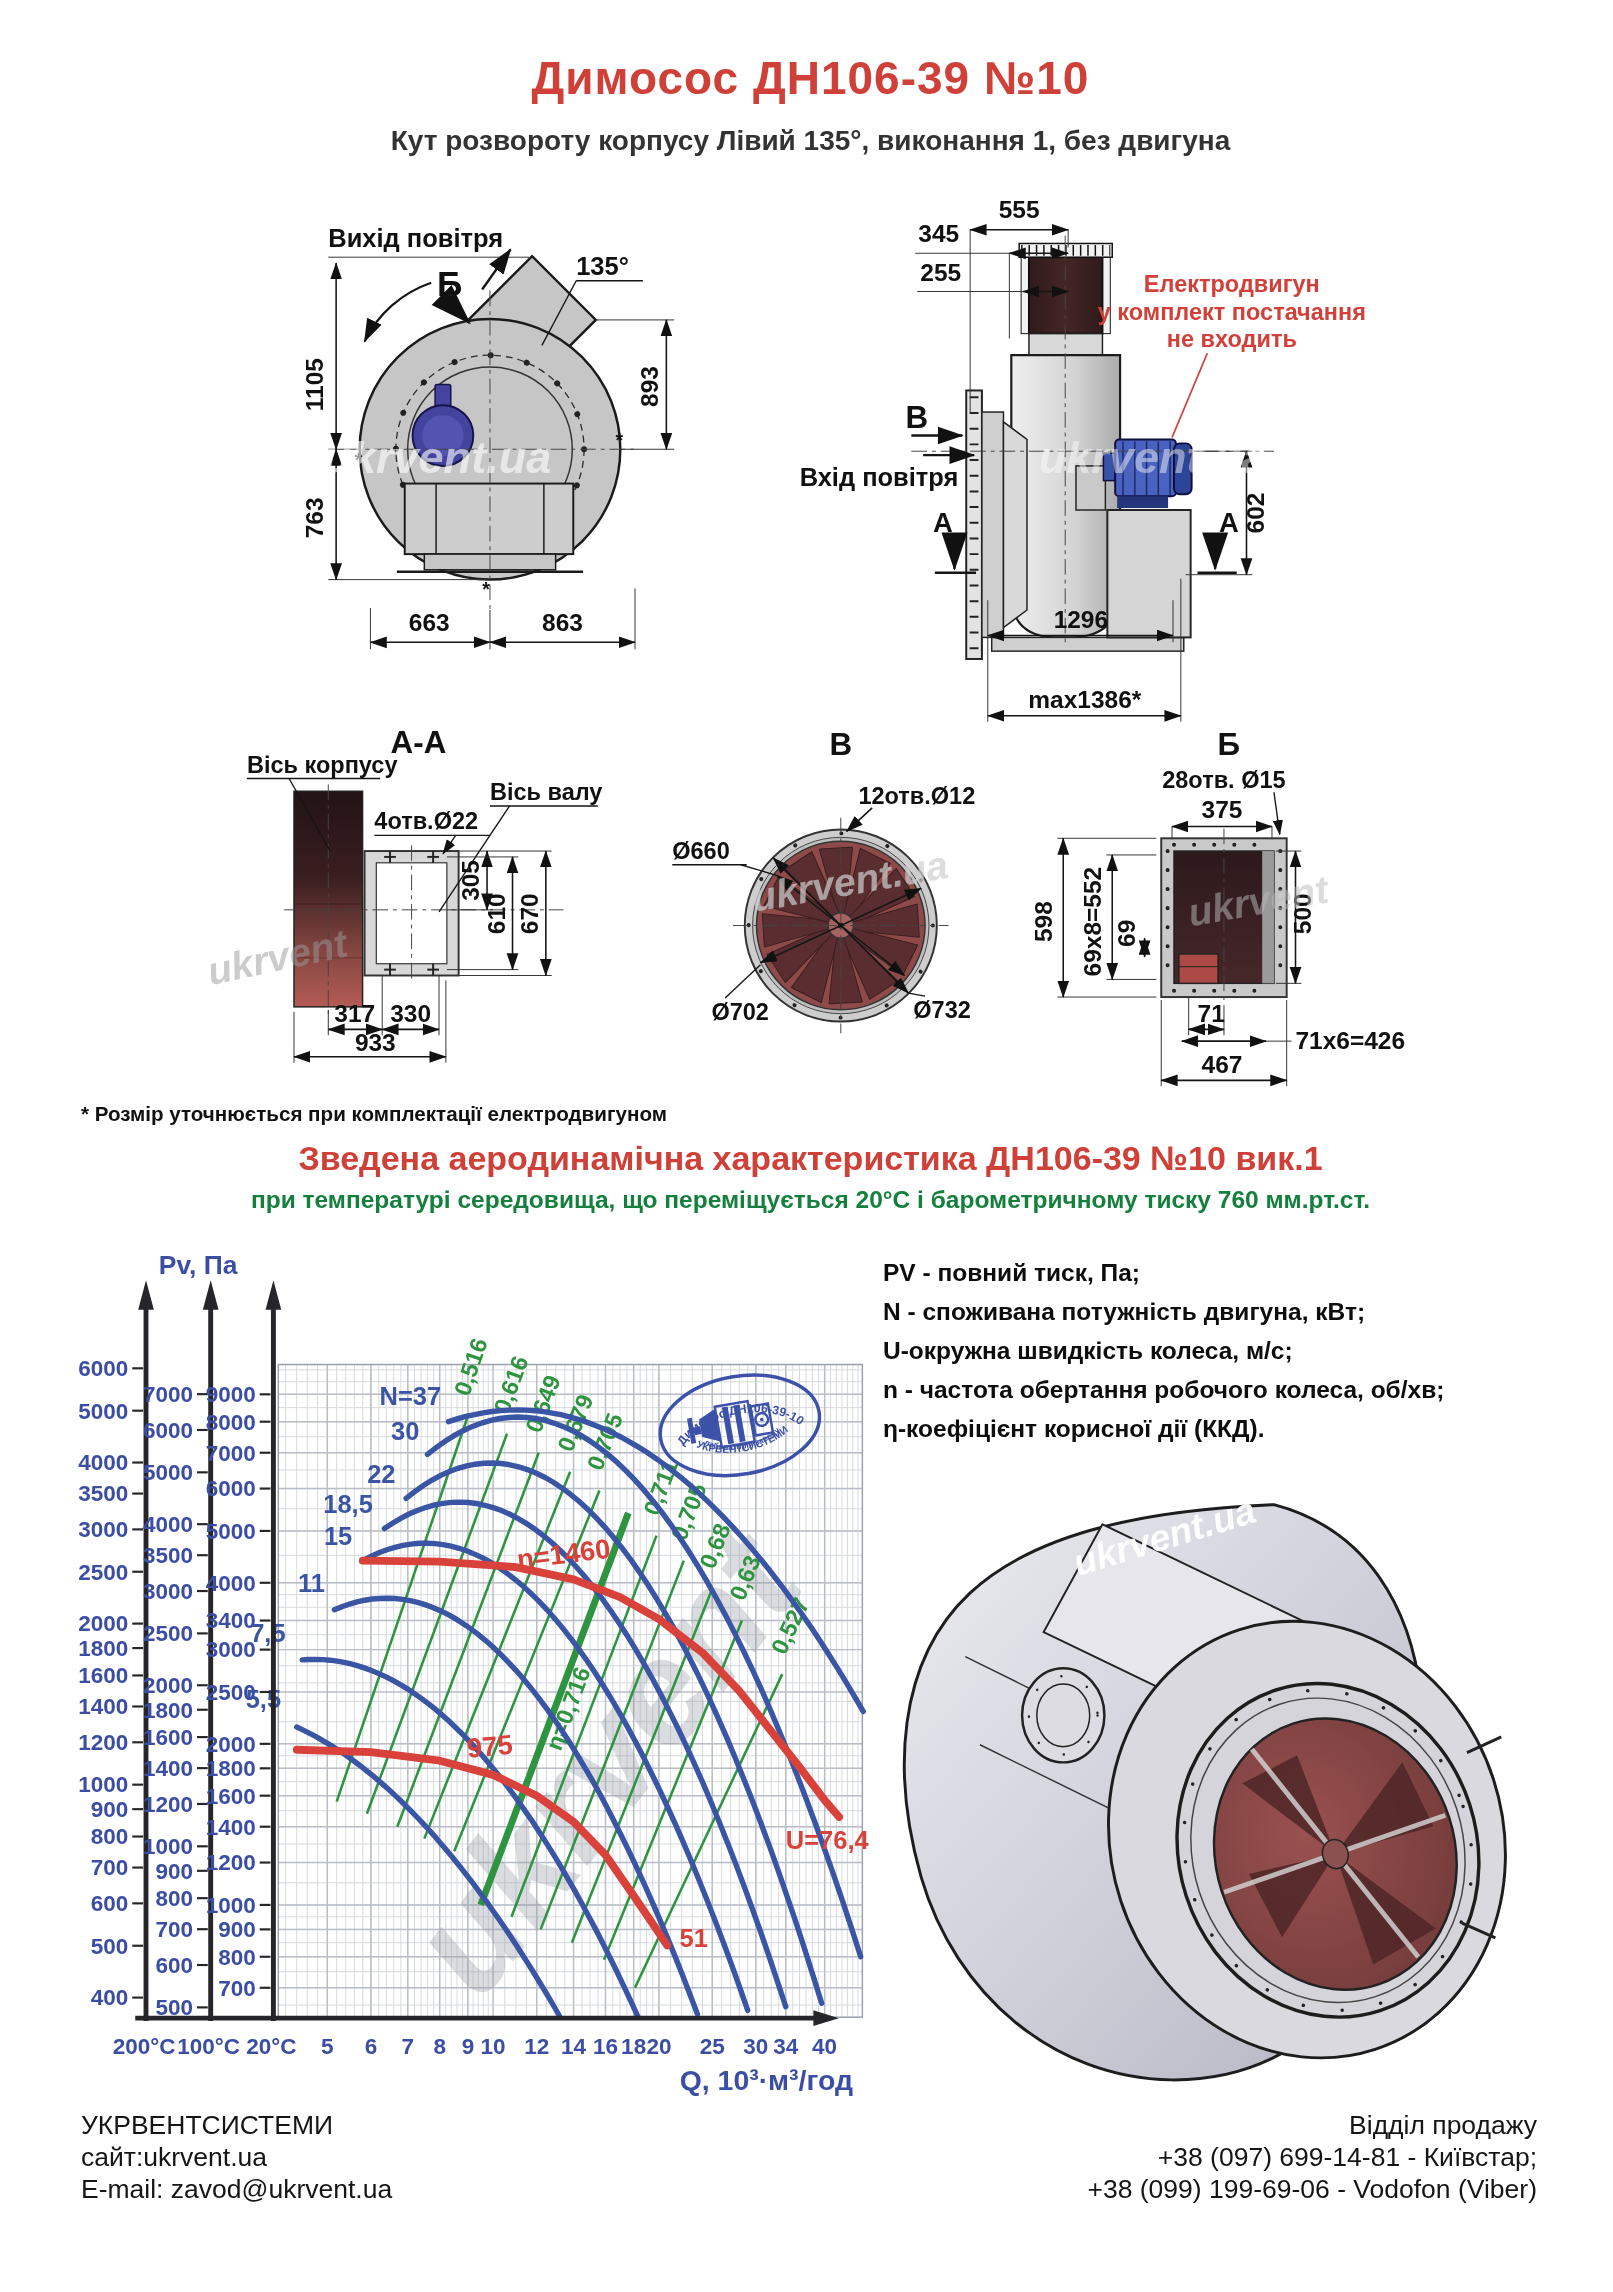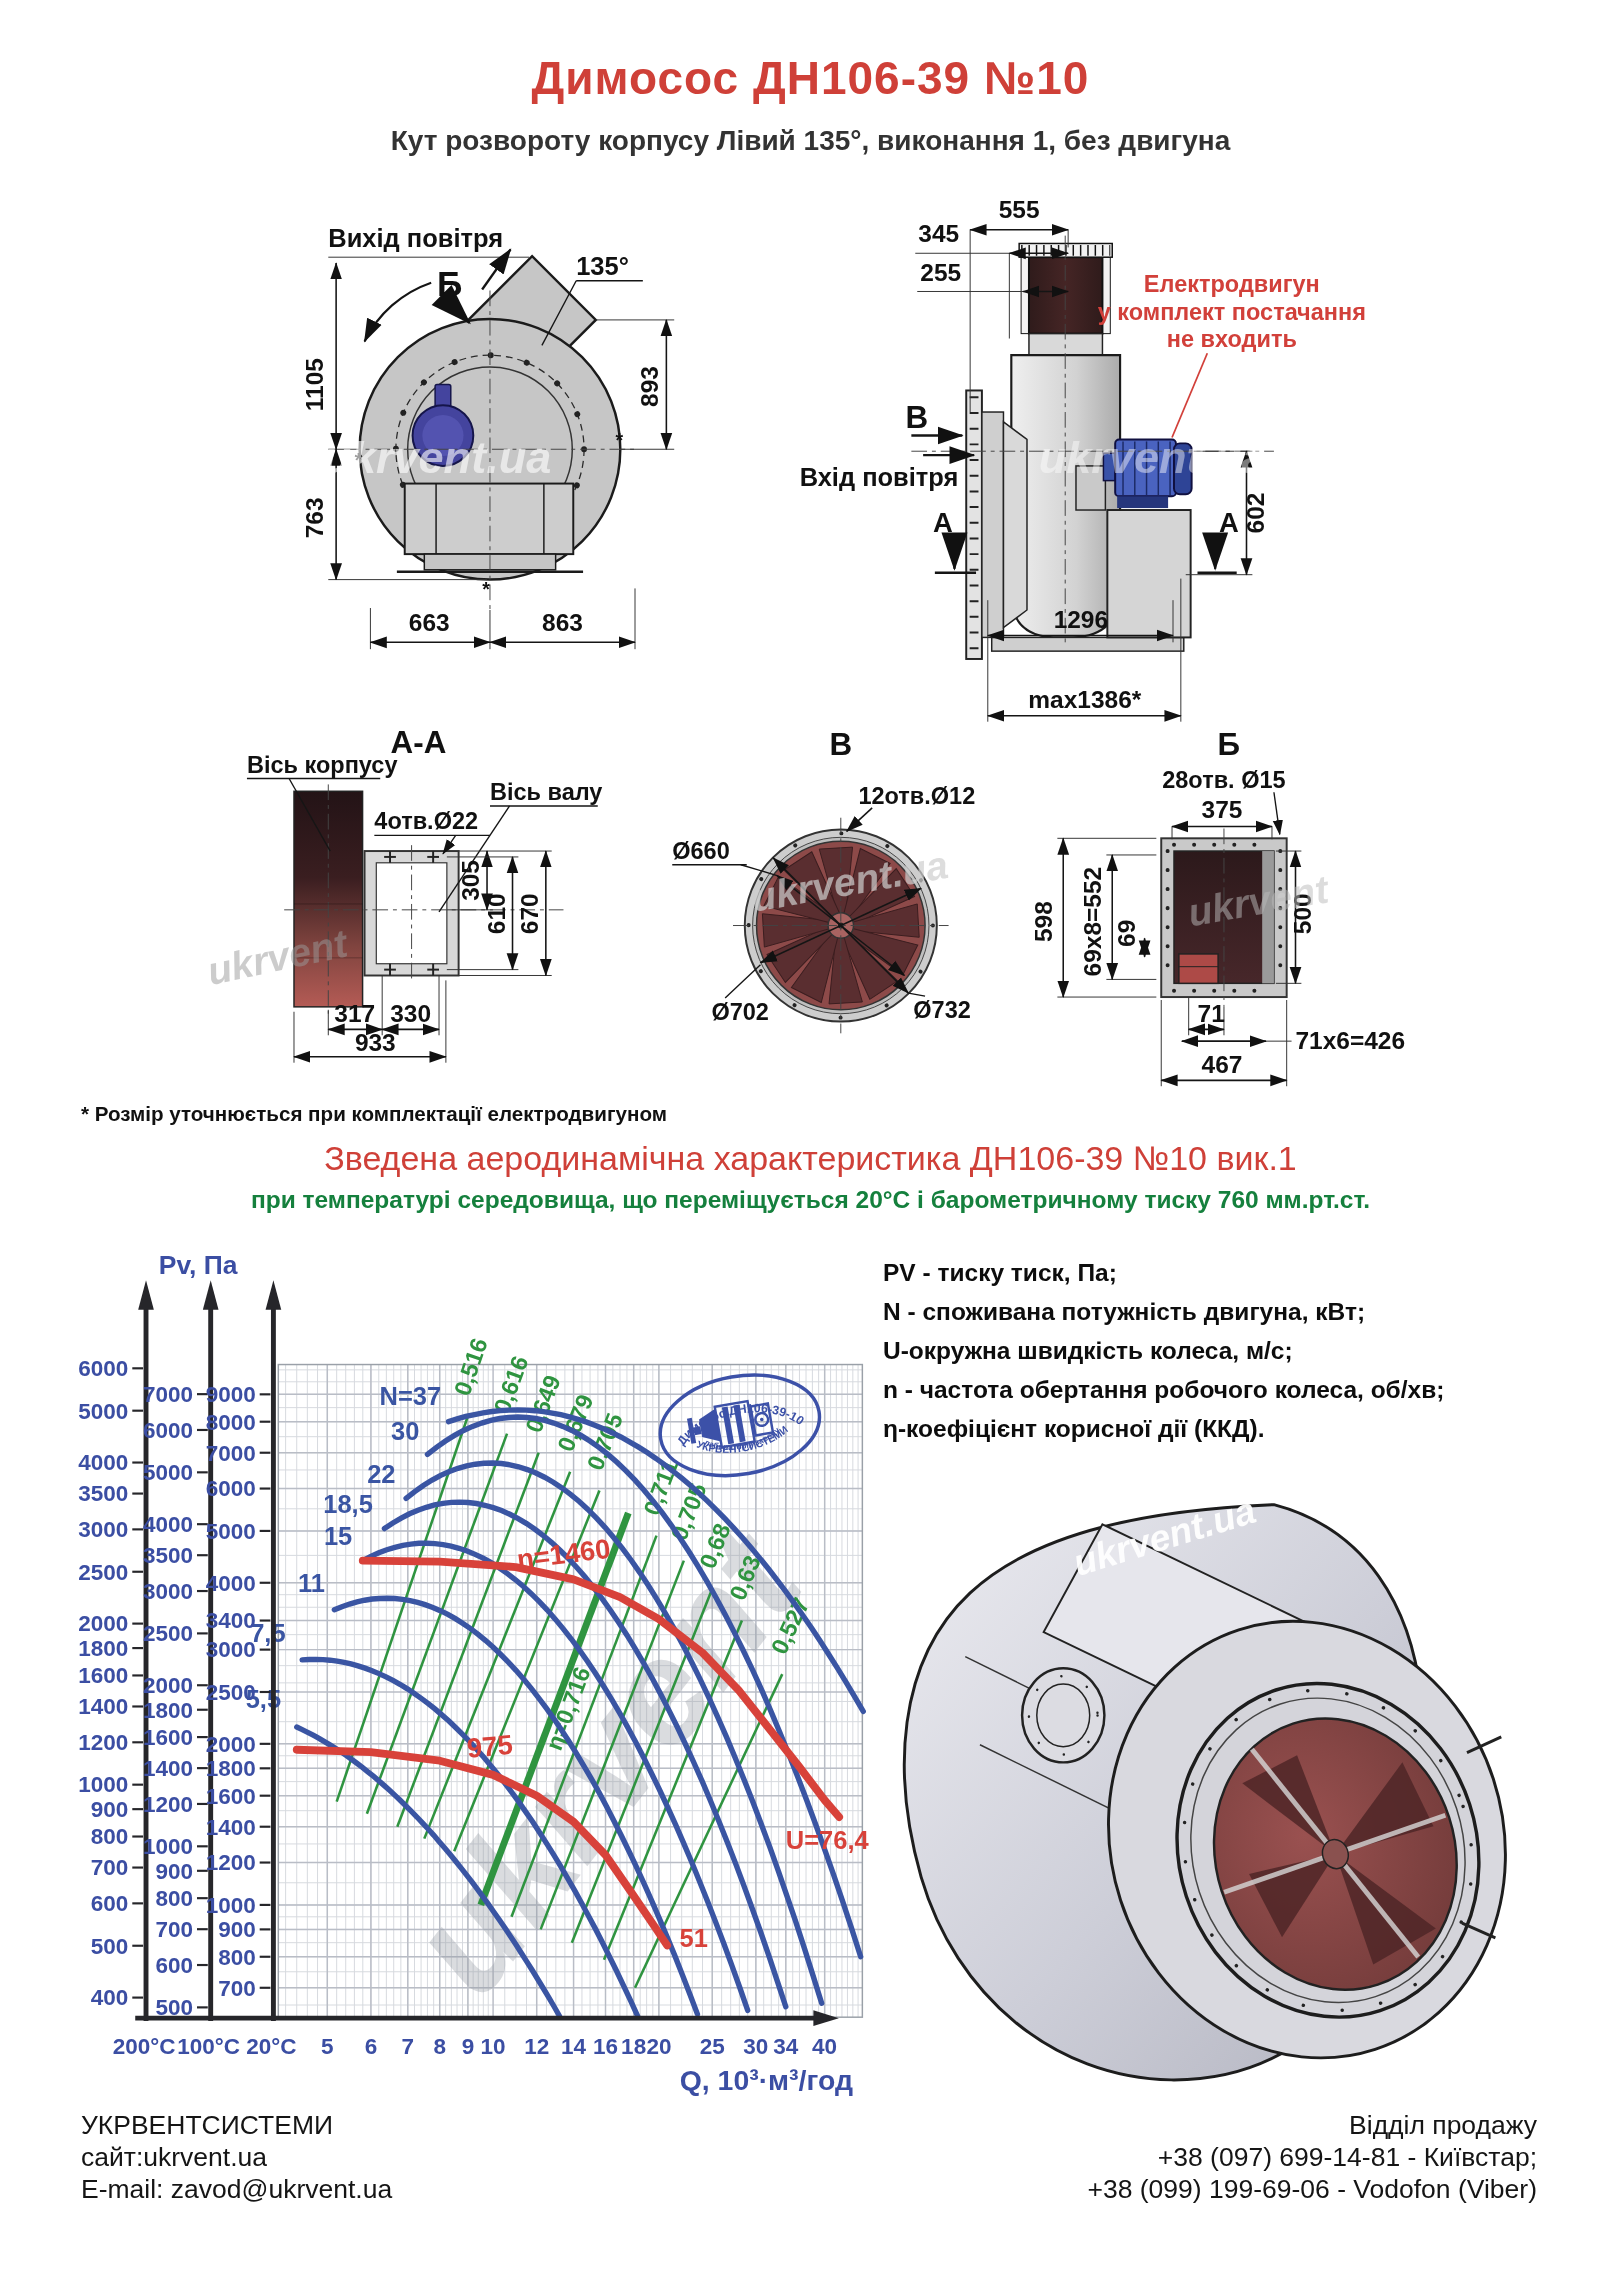--- a/index.html
+++ b/index.html
@@ -3,21 +3,21 @@
 <meta charset="utf-8">
 <style>
   html,body{margin:0;padding:0;background:#888;}
   .page{position:relative;width:1613px;height:2293px;background:#fff;margin:0 auto;
         font-family:"Liberation Sans",sans-serif;overflow:hidden;}
   .abs{position:absolute;margin-left:8px;}
   .title{left:0;right:0;top:51px;text-align:center;font-weight:700;font-size:46px;
          letter-spacing:1px;color:#cf4038;}
   .subtitle{left:0;right:0;top:125px;text-align:center;font-weight:700;font-size:28px;color:#333;}
   .footnote{left:73px;top:1102px;font-weight:600;font-size:20.6px;color:#111;}
-  .aero-head{left:0;right:0;top:1139px;text-align:center;font-weight:400;font-size:34px;color:#cf4038;}
+  .aero-head{left:0;right:0;top:1139px;text-align:center;font-weight:700;font-size:34px;color:#cf4038;}
   .aero-sub{left:0;right:0;top:1186px;text-align:center;font-weight:700;font-size:24.5px;color:#15803d;}
   .legend{left:875px;top:1253px;width:686px;font-weight:600;font-size:24.5px;line-height:39px;color:#0d0d0d;}
   .foot-left{left:73px;top:2109px;font-size:26.5px;line-height:32px;color:#151515;}
   .foot-right{right:76px;top:2109px;text-align:right;font-size:26.5px;line-height:32px;color:#151515;}
   svg{position:absolute;left:0;top:0;}
   svg text{font-family:"Liberation Sans",sans-serif;}
   .dim{stroke:#151515;stroke-width:1.6;marker-start:url(#ar);marker-end:url(#ar);}
   .ldr{stroke:#151515;stroke-width:1.4;fill:none;}
   .ext{stroke:#333;stroke-width:1;}
   .cl{stroke:#444;stroke-width:1;stroke-dasharray:16 5 4 5;fill:none;}
@@ -714,21 +714,21 @@
   </g>
 </svg>
 
 <div class="abs title">Димосос  ДН106-39 №10</div>
 <div class="abs subtitle">Кут розвороту корпусу Лівий 135°, виконання 1, без двигуна</div>
 <div class="abs footnote">* Розмір уточнюється при комплектації електродвигуном</div>
 <div class="abs aero-head">Зведена аеродинамічна характеристика ДН106-39 №10 вик.1</div>
 <div class="abs aero-sub">при температурі середовища, що переміщується 20°С і барометричному тиску 760 мм.рт.ст.</div>
 
 <div class="abs legend">
-  <div>PV - тиску тиск, Па;</div>
+  <div>PV - повний тиск, Па;</div>
   <div>N - споживана потужність двигуна, кВт;</div>
   <div>U-окружна швидкість колеса, м/с;</div>
   <div>n - частота обертання робочого колеса, об/хв;</div>
   <div>η-коефіцієнт корисної дії (ККД).</div>
 </div>
 
 <div class="abs foot-left">
   <div>УКРВЕНТСИСТЕМИ</div>
   <div>сайт:ukrvent.ua</div>
   <div>E-mail: zavod@ukrvent.ua</div>

